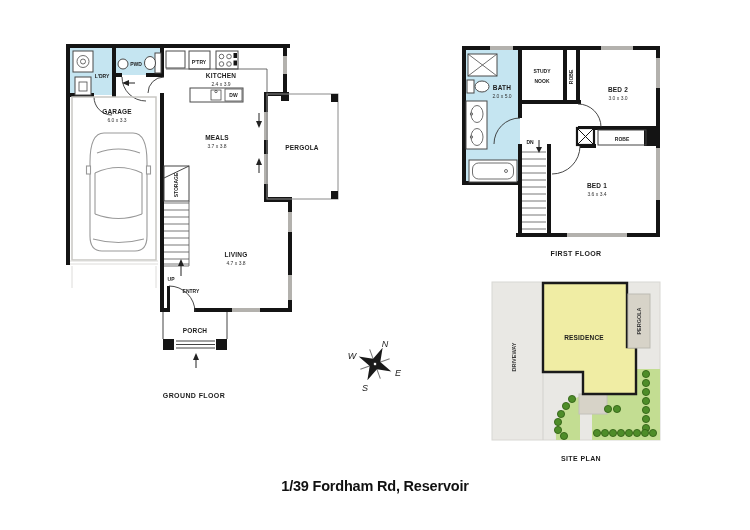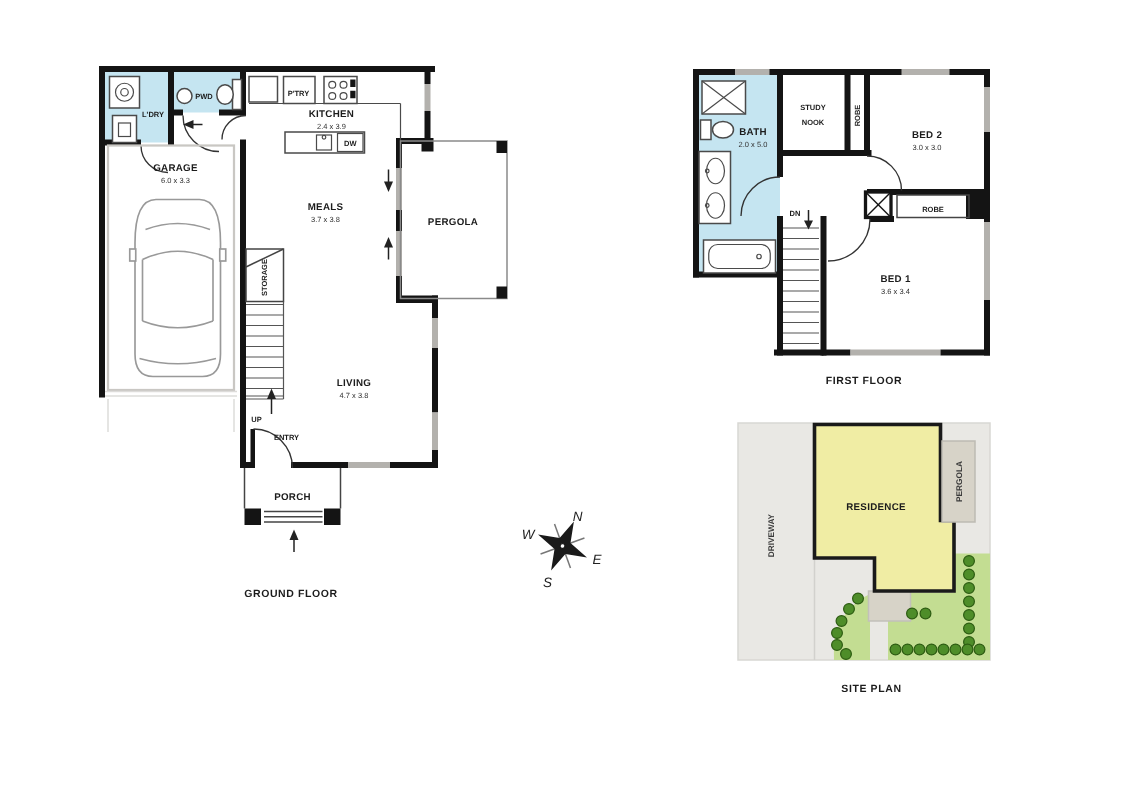--- a/index.html
+++ b/index.html
@@ -360,13 +360,14 @@
       <path d="M 375 346 L 379 360 L 393 364 L 379 368 L 375 382 L 371 368 L 357 364 L 371 360 Z" fill="#1a1a1a"></path>
       <circle cx="375" cy="364" r="1.6" fill="#fff" stroke="#1a1a1a" stroke-width="0.8"></circle>
     </g>
     <text class="compassletter" x="385" y="347">N</text>
     <text class="compassletter" x="398" y="376">E</text>
     <text class="compassletter" x="365" y="391">S</text>
     <text class="compassletter" x="352" y="359">W</text>
   </g>
 </svg>
 
+<div id="address">1/39 Fordham Rd, Reservoir</div>
 </div>
 
 </body></html>

